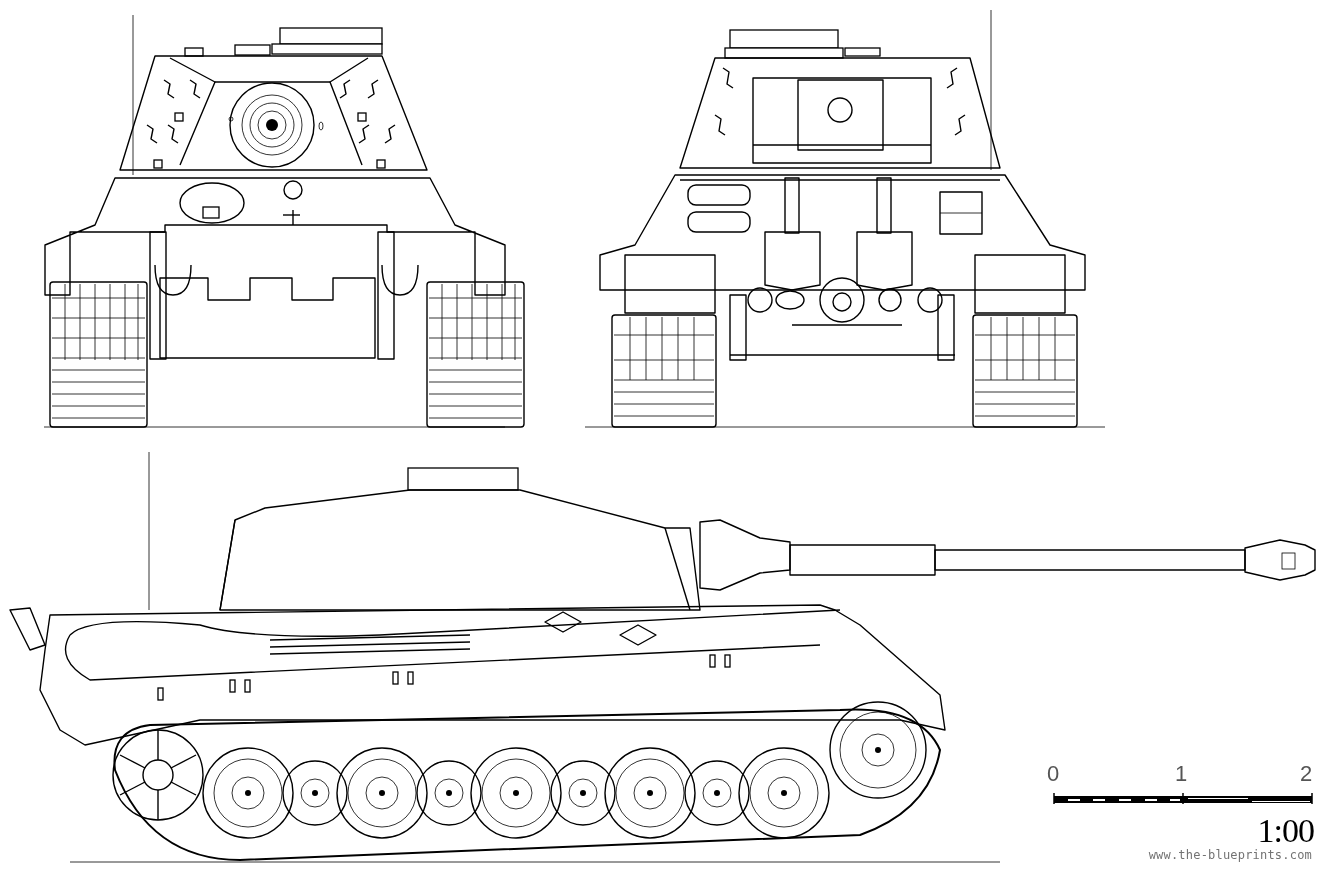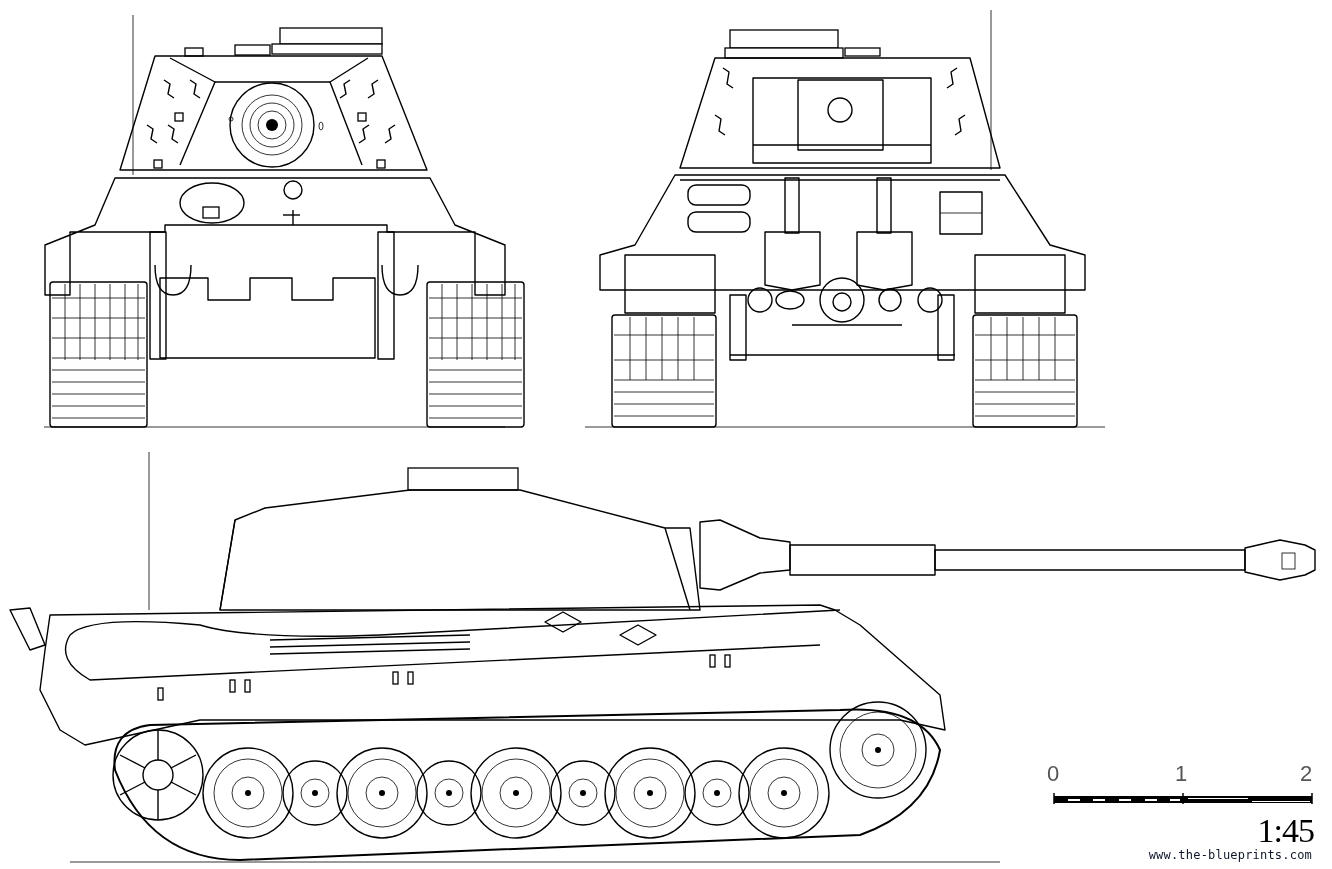--- a/index.html
+++ b/index.html
@@ -6,21 +6,21 @@
   body { width:1332px; height:869px; position:relative; overflow:hidden; font-family:"Liberation Sans", sans-serif; }
   .view { position:absolute; }
   svg { display:block; }
   .ln { fill:none; stroke:#000; stroke-width:1.4; stroke-linejoin:round; }
   .thin { fill:none; stroke:#000; stroke-width:0.8; }
   .thick { fill:none; stroke:#000; stroke-width:2; }
   .wf { fill:#fff; stroke:#000; stroke-width:1.3; }
   .blk { fill:#000; }
   .scale-labels span { position:absolute; font-size:22px; color:#555; font-family:"Liberation Sans", sans-serif; }
   .ratio { position:absolute; right:18px; top:812px; font-size:34px; font-family:"Liberation Serif", serif; color:#000; letter-spacing:-1px; }
-  .wm { position:absolute; right:20px; top:848px; font-size:12px; color:#0f172a; font-family:"DejaVu Sans Mono", monospace; letter-spacing:0.2px; }
+  .wm { position:absolute; right:20px; top:848px; font-size:12px; color:#737373; font-family:"DejaVu Sans Mono", monospace; letter-spacing:0.2px; }
 </style>
 </head>
 <body>
 
 <div class="view" style="left:0;top:0;width:560px;height:440px;">
 <svg width="560" height="440" viewBox="0 0 560 440">
   <line class="thin" x1="133" y1="15" x2="133" y2="175"></line>
 
   <rect class="wf" x="280" y="28" width="102" height="16"></rect>
   <rect class="wf" x="272" y="44" width="110" height="10"></rect>
@@ -321,15 +321,15 @@
       <rect x="1119" y="799" width="12" height="2"></rect>
         <rect x="1145" y="799" width="12" height="2"></rect>
       <rect x="1170" y="799" width="10" height="2"></rect>
         <rect x="1188" y="798" width="60" height="1"></rect>
       <rect x="1252" y="801" width="58" height="1"></rect>
     </g>
     <line x1="1054" y1="793" x2="1054" y2="804" stroke="#000" stroke-width="1.5"></line>
     <line x1="1183" y1="793" x2="1183" y2="804" stroke="#000" stroke-width="1.5"></line>
     <line x1="1312" y1="793" x2="1312" y2="804" stroke="#000" stroke-width="1.5"></line>
   </svg>
-  <div class="ratio">1:45</div>
+  <div class="ratio">1:00</div>
   <div class="wm">www.the-blueprints.com</div>
 </div>
 
 </body></html>

